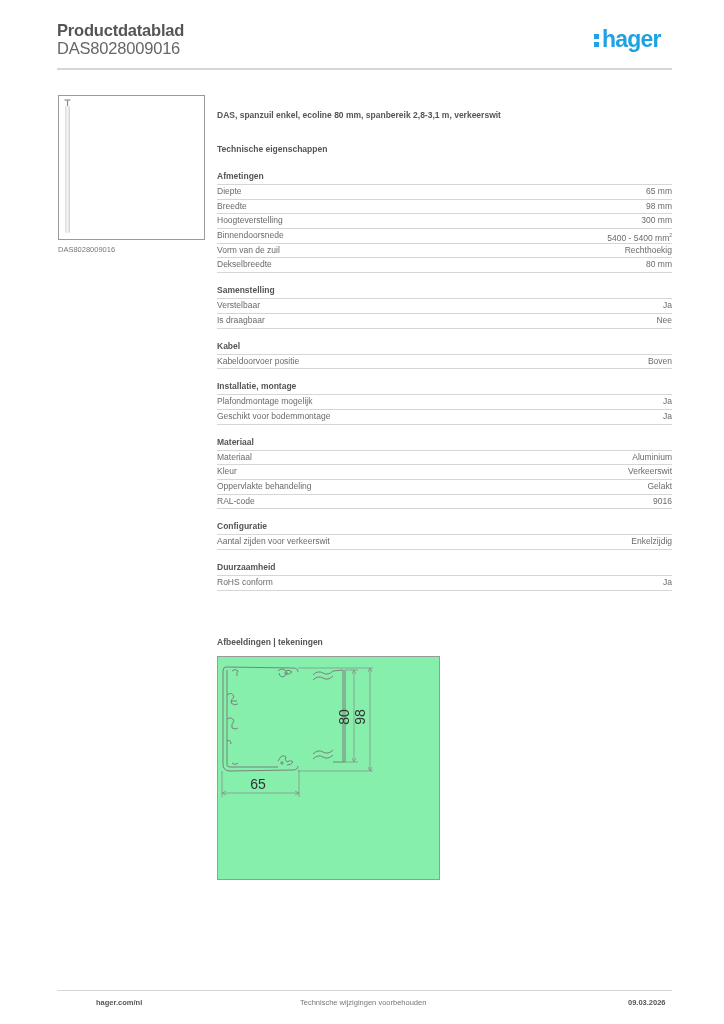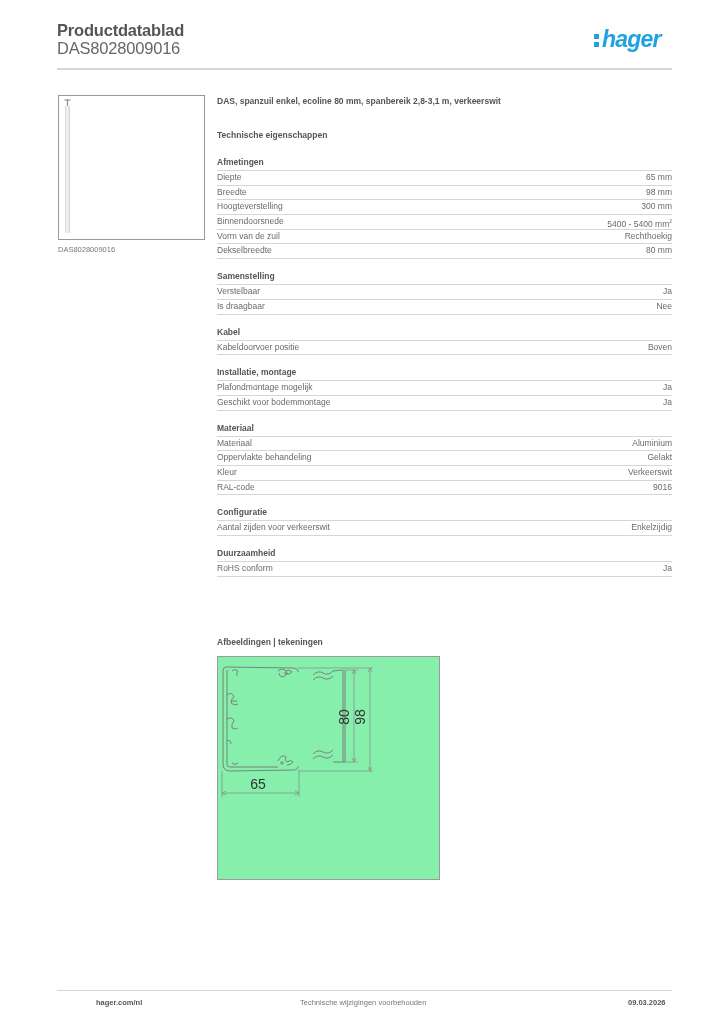--- a/index.html
+++ b/index.html
@@ -1,33 +1,33 @@
 <!DOCTYPE html>
 <html><head>
   <meta charset="utf-8">
   <style>
     * { margin: 0; padding: 0; box-sizing: border-box; }
     html, body { width: 724px; height: 1024px; background: #ffffff; overflow: hidden; }
     body { position: relative; font-family: "Liberation Sans", sans-serif; color: #555; }
 
     .header-title { position: absolute; left: 57px; top: 21px; font-size: 16.5px; font-weight: bold; color: #555; letter-spacing: -0.2px; }
     .header-sub { position: absolute; left: 57px; top: 39px; font-size: 16.5px; color: #666; letter-spacing: -0.2px; }
-    .logo { position: absolute; left: 594px; top: 28px; font-size: 23px; font-weight: bold; color: #1ea2e3; letter-spacing: -0.8px; line-height: 1; font-style: italic; }
+    .logo { position: absolute; left: 594px; top: 28px; font-size: 23px; font-weight: bold; color: #1ea2e3; letter-spacing: -0.8px; line-height: 1; }
     .logo .colon { display: inline-block; width: 6px; height: 17px; position: relative; margin-right: 2px; vertical-align: -1px; }
     .logo .colon i { position: absolute; left: 0; width: 5px; height: 5px; background: #1ea2e3; }
     .logo .colon i:first-child { top: 3px; }
     .logo .colon i:last-child { top: 11px; }
     .header-rule { position: absolute; left: 57px; top: 68px; width: 615px; height: 2px; background: #d6d6d6; }
 
     .thumb { position: absolute; left: 58px; top: 95px; width: 147px; height: 145px; border: 1px solid #9a9a9a; background: #fff; }
     .thumb .pole { position: absolute; left: 6px; top: 10px; width: 5px; height: 127px; background: linear-gradient(90deg, #d8d8d8, #f6f6f6 50%, #cfcfcf); border-radius: 1px; }
     .thumb .pole-top { position: absolute; left: 5px; top: 3px; width: 7px; height: 8px; }
     .thumb-caption { position: absolute; left: 58px; top: 245px; font-size: 7.5px; color: #777; }
 
-    .main { position: absolute; left: 217px; top: 96px; width: 455px; }
+    .main { position: absolute; left: 217px; top: 110px; width: 455px; }
     .product-desc { font-size: 8.5px; font-weight: bold; color: #555; height: 12px; }
     .tech-title { font-size: 8.5px; font-weight: bold; color: #555; margin-top: 22px; height: 12px; }
 
     .section { margin-top: 11px; }
     .section.first { margin-top: 14px; }
     .section-title { font-size: 8.5px; font-weight: bold; color: #555; height: 12px; line-height: 12px; border-bottom: 1.5px solid #d6d6d6; padding-bottom: 2px; box-sizing: content-box; }
     .row { display: flex; justify-content: space-between; font-size: 8.5px; color: #6a6a6a; height: 14.7px; line-height: 13px; border-bottom: 1px solid #d6d6d6; }
     .row .val sup { font-size: 5px; vertical-align: 4px; }
 
     .figs-title { position: absolute; left: 217px; top: 637px; font-size: 8.5px; font-weight: bold; color: #555; }
@@ -122,26 +122,26 @@
       </div>
   </div>
 
   <div class="section">
     <div class="section-title">Materiaal</div>
     <div class="row">
         <span>Materiaal</span>
         <span class="val">Aluminium</span>
       </div>
     <div class="row">
+        <span>Kleur</span>
+        <span class="val">Verkeerswit</span>
+      </div>
+    <div class="row">
         <span>Oppervlakte behandeling</span>
         <span class="val">Gelakt</span>
-      </div>
-    <div class="row">
-        <span>Kleur</span>
-        <span class="val">Verkeerswit</span>
       </div>
     <div class="row">
         <span>RAL-code</span>
         <span class="val">9016</span>
       </div>
   </div>
 
   <div class="section">
     <div class="section-title">Configuratie</div>
     <div class="row">

